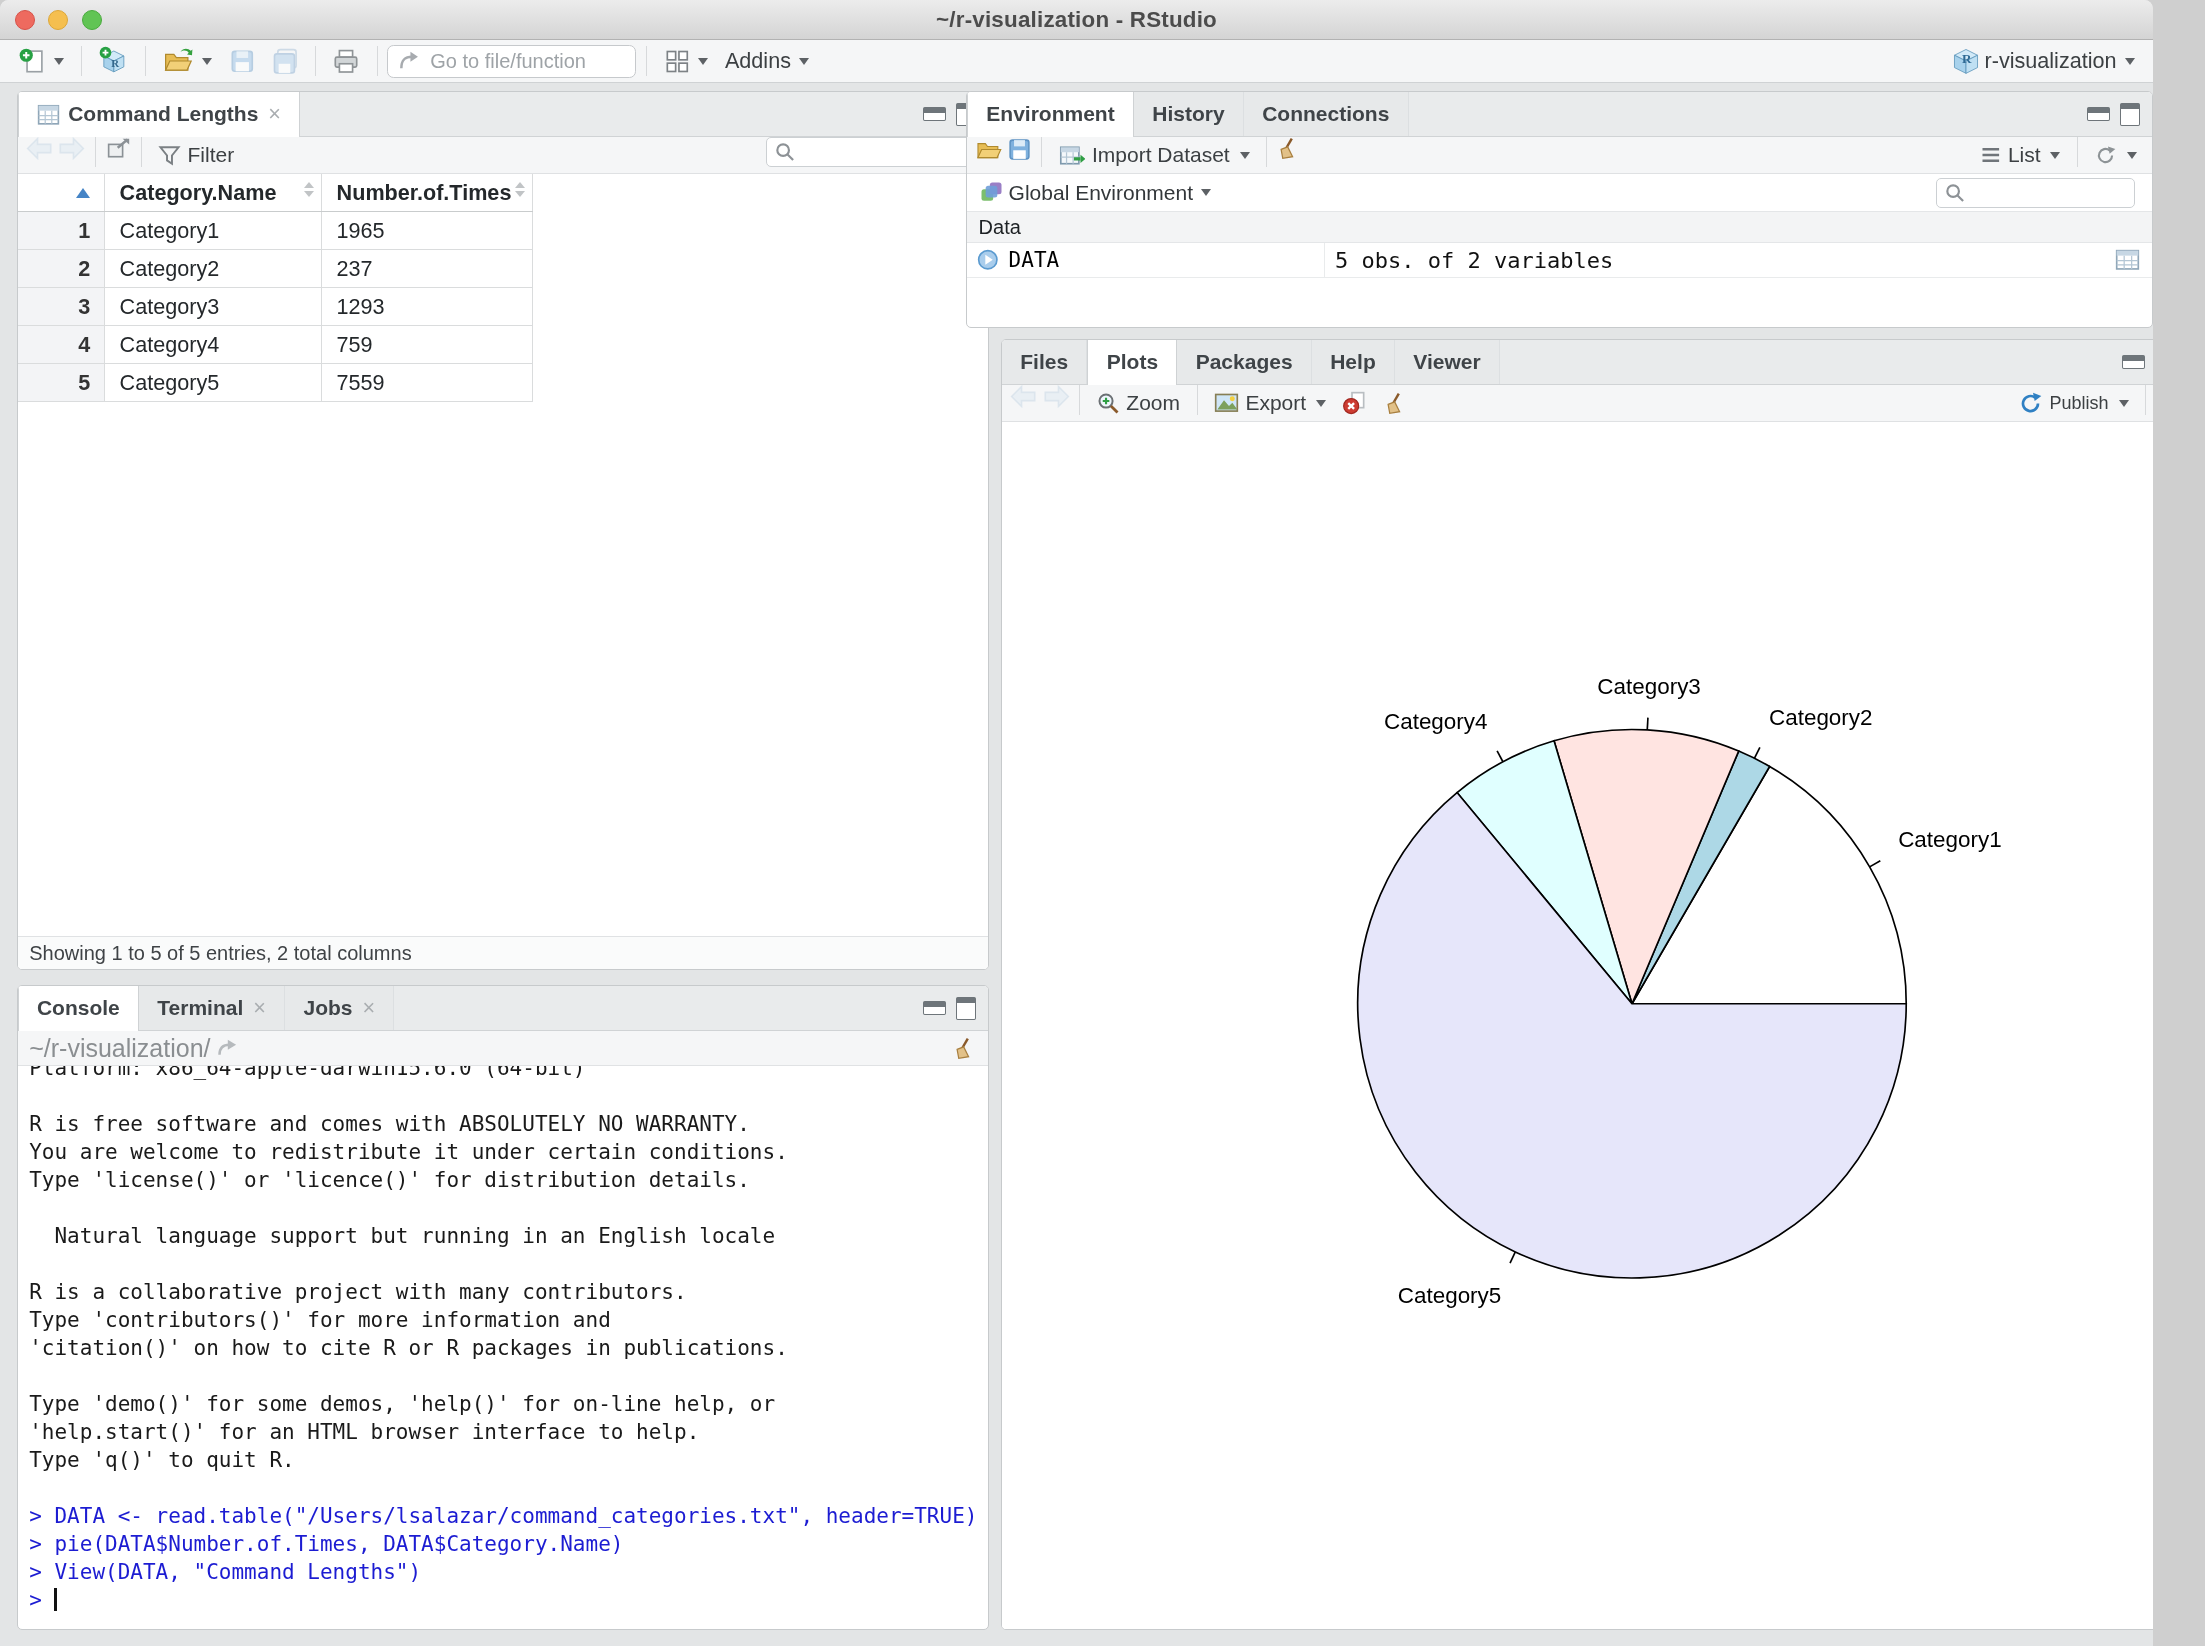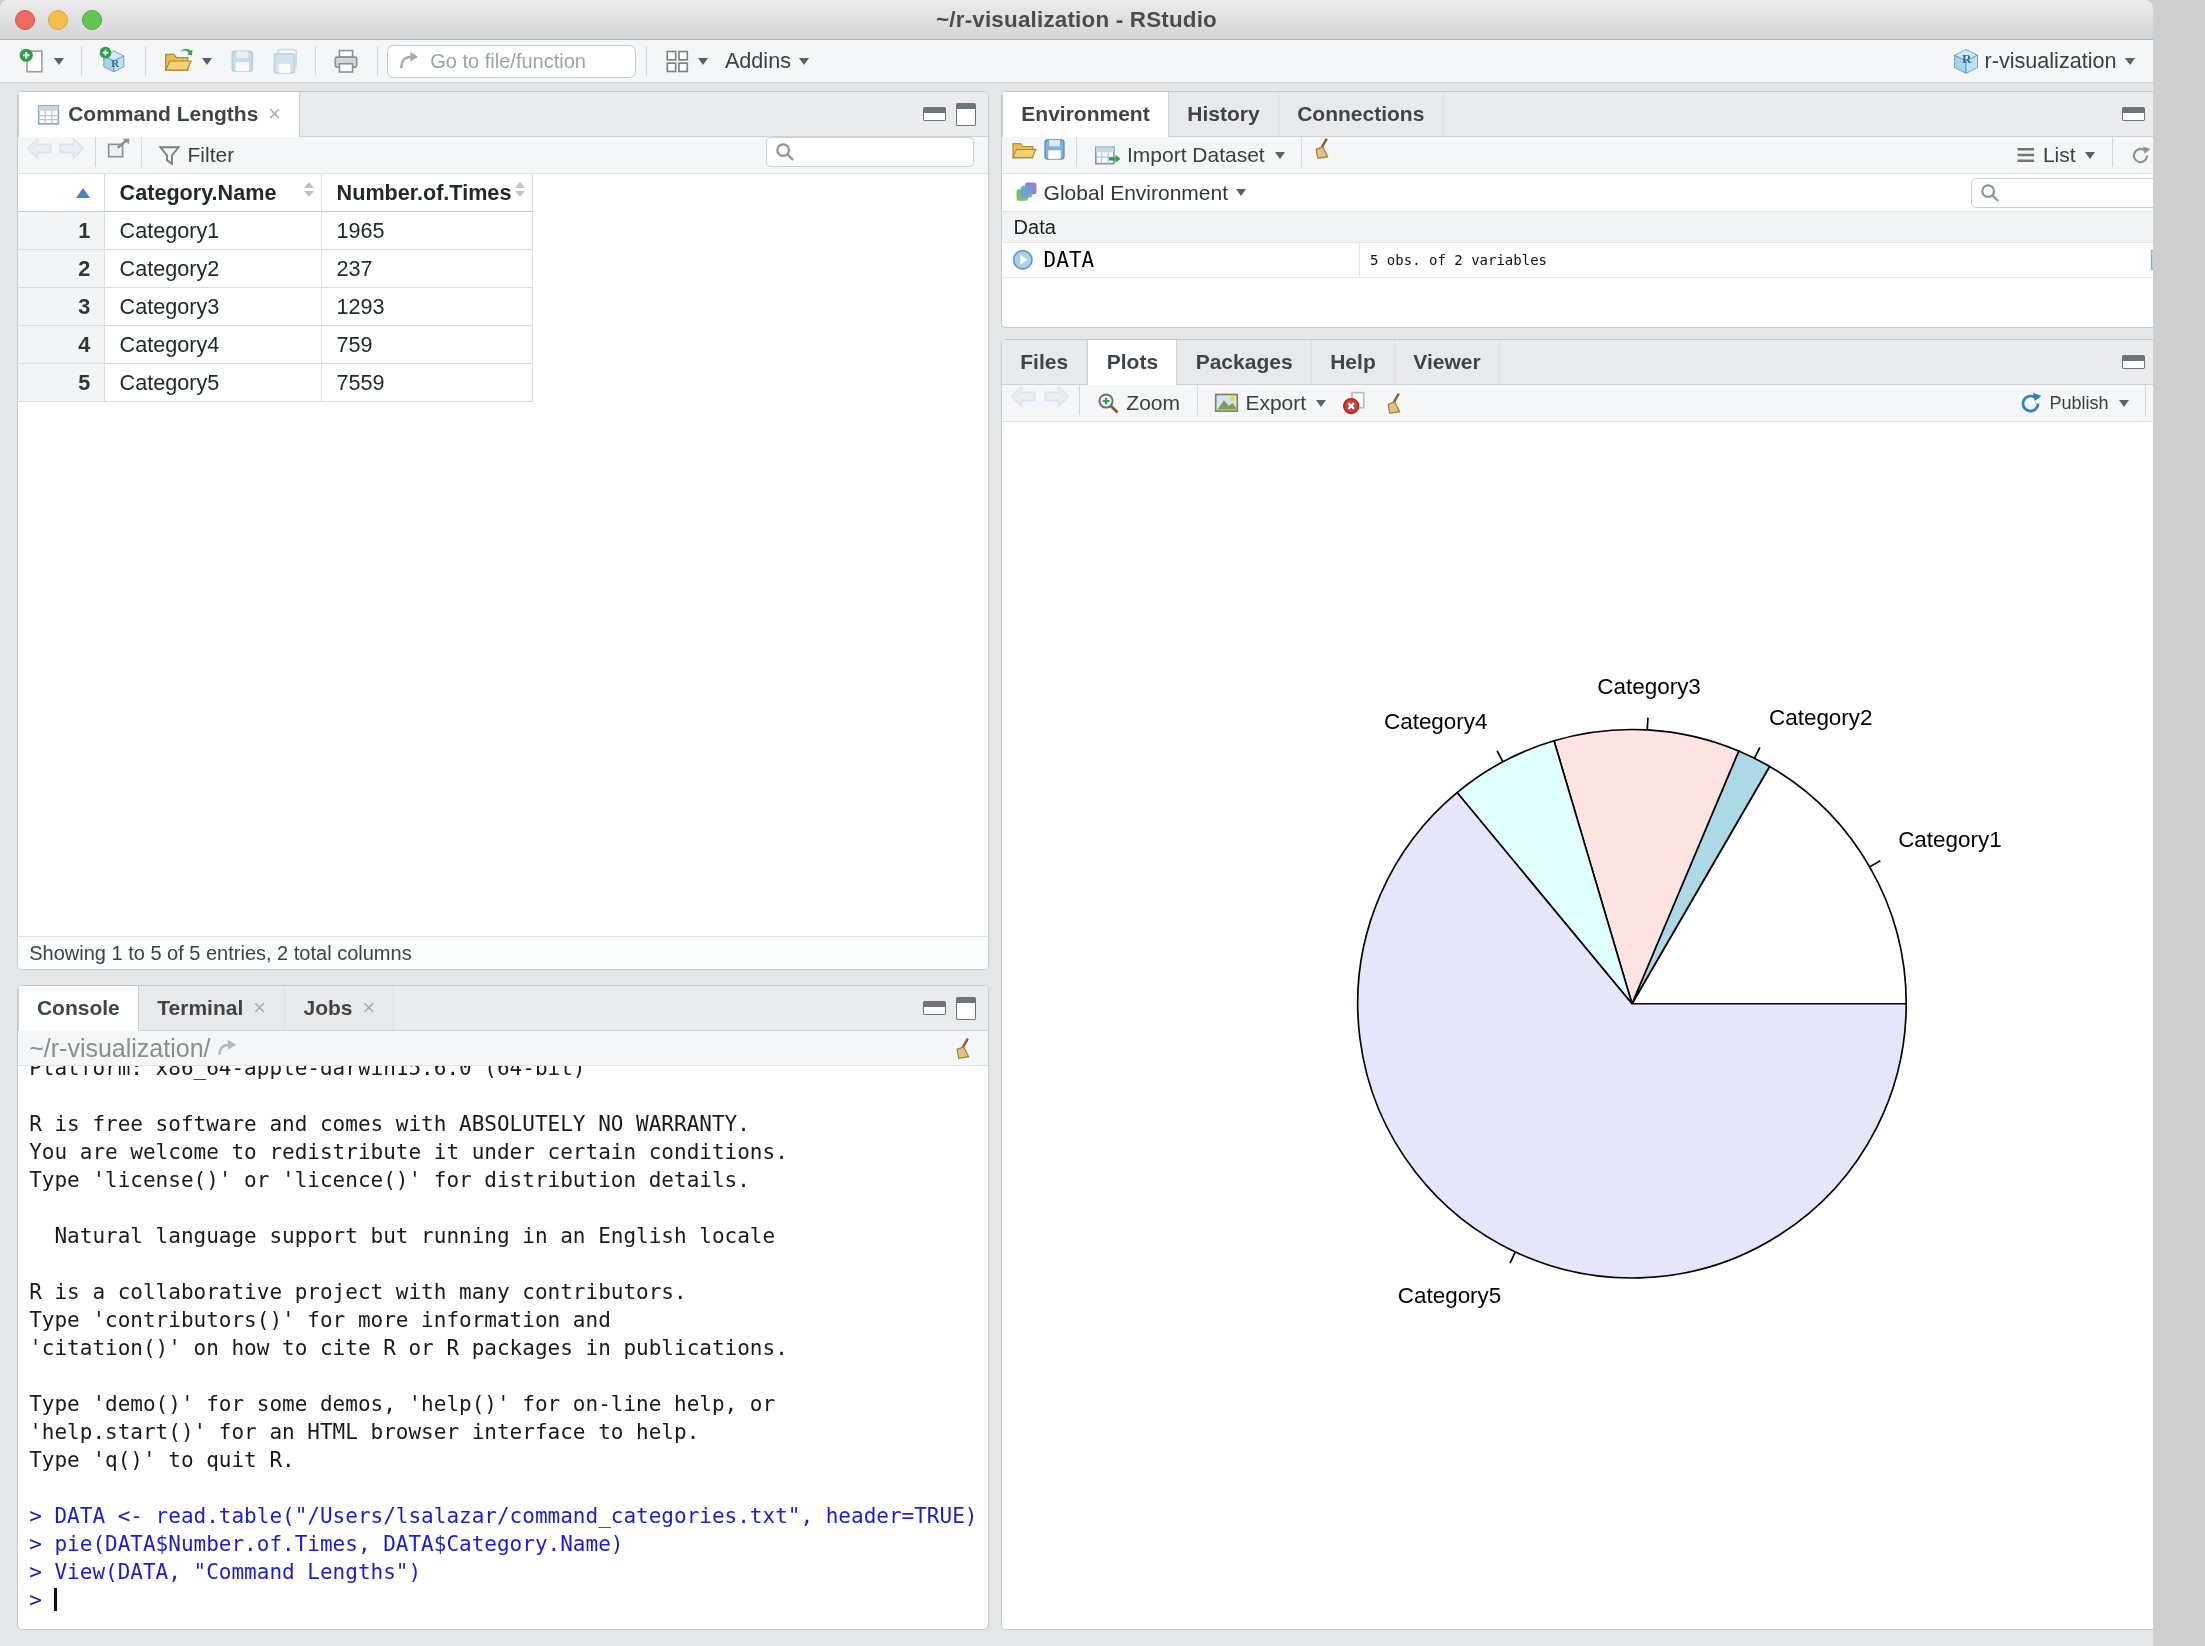--- a/index.html
+++ b/index.html
@@ -28,21 +28,21 @@
   .goto-box input{border:none;outline:none;font-size:20px;color:#444;width:183px;background:transparent;
     font-family:"Liberation Sans",sans-serif;}
   .goto-box input::placeholder{color:#9ea3a7;}
   .label-btn{font-size:21.6px;color:#3c4043;}
   .spacer{flex:1;}
   .proj-label{font-size:21.6px;color:#3c4043;}
   
   .pane{position:absolute;background:#fff;border:0.8px solid #c7cacc;border-radius:5px;overflow:hidden;}
   #pane-data{left:16.6px;top:91px;width:972px;height:879px;}
   #pane-console{left:16.6px;top:985px;width:972px;height:645px;}
-  #pane-env{left:1001px;top:91px;width:1187px;height:237px;}
+  #pane-env{left:966px;top:91px;width:1187px;height:237px;}
   #pane-plots{left:1001px;top:339px;width:1187px;height:1291px;}
   .tabbar{height:45px;background:#e9ebec;border-bottom:0.8px solid #d0d3d5;display:flex;align-items:stretch;}
   .tab{display:flex;align-items:center;gap:8.3px;padding:0 18.3px;font-size:21px;font-weight:700;
     color:#3f4448;border-right:0.8px solid #dcdfe1;background:#e7e9ea;}
   .tab.active{background:#fff;border-right:0.8px solid #cfd2d4;border-left:0.8px solid #cfd2d4;margin-bottom:-0.8px;}
   .tab .close-x{color:#a9adb0;font-weight:400;font-size:21.6px;margin-left:1.7px;}
   .winctl{margin-left:auto;display:flex;align-items:center;gap:10px;padding-right:11.6px;}
   .win-min{width:23px;height:13.3px;border:1.7px solid #6e757a;border-top:6.6px solid #6e757a;background:#fff;border-radius:1.7px;}
   .win-max{width:20px;height:23px;border:1.7px solid #6e757a;border-top:6.6px solid #6e757a;background:#fff;border-radius:1.7px;}
   .panebar{height:37px;background:#f5f6f7;border-bottom:0.8px solid #dfe1e3;display:flex;padding:0 8.3px;gap:3.3px;}
@@ -76,21 +76,21 @@
   .console-line.cmd{color:#1c1cd2;}
   .cursor{display:inline-block;width:2.5px;height:22.4px;background:#111;vertical-align:-3.3px;}
   
   .genv-row{height:37px;display:flex;align-items:center;padding:0 11.6px;gap:5px;background:#fff;}
   .genv-label{font-size:21px;color:#33373a;}
   .sect-row{height:32px;background:#f3f4f5;border-top:0.8px solid #e4e6e8;border-bottom:0.8px solid #e4e6e8;
     display:flex;align-items:center;padding:0 11.6px;font-size:20px;color:#1d2124;}
   .obj-row{height:35px;display:flex;align-items:center;border-bottom:0.8px solid #e9ebec;}
   .obj-name{width:358px;display:flex;align-items:center;gap:10px;padding-left:10px;
     font-family:"DejaVu Sans Mono",monospace;font-size:21px;color:#000;border-right:0.8px solid #e9ebec;height:100%;}
-  .obj-val{flex:1;font-family:"DejaVu Sans Mono",monospace;font-size:14px;color:#111;padding-left:10px;}
+  .obj-val{flex:1;font-family:"DejaVu Sans Mono",monospace;font-size:22px;color:#111;padding-left:10px;}
   .obj-grid{margin-right:11.6px;}
   
   .plot-area{position:relative;width:1186px;height:1210px;background:#fff;}
   .pie-label{font-family:"Liberation Sans",sans-serif;font-size:27px;fill:#000;}
   .pub-label{font-size:18px;color:#3c4043;}
   .icon{flex:0 0 auto;display:inline-block;}
   .dim{opacity:.45;}
 </style>
 </head>
 <body>

